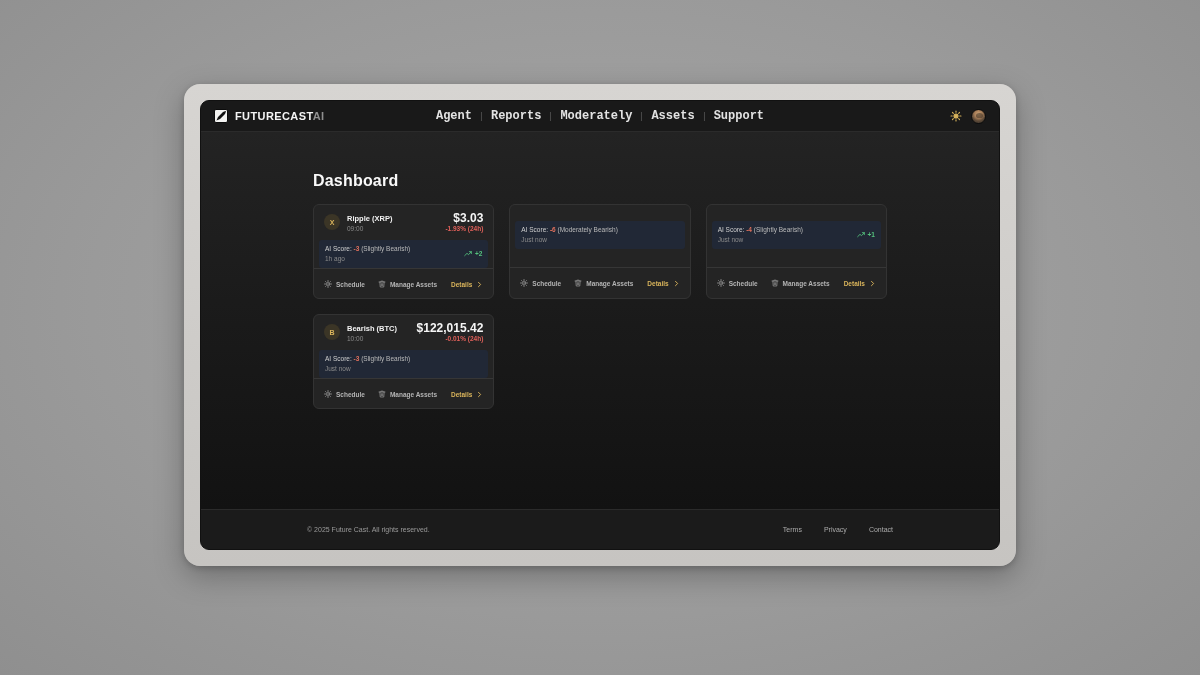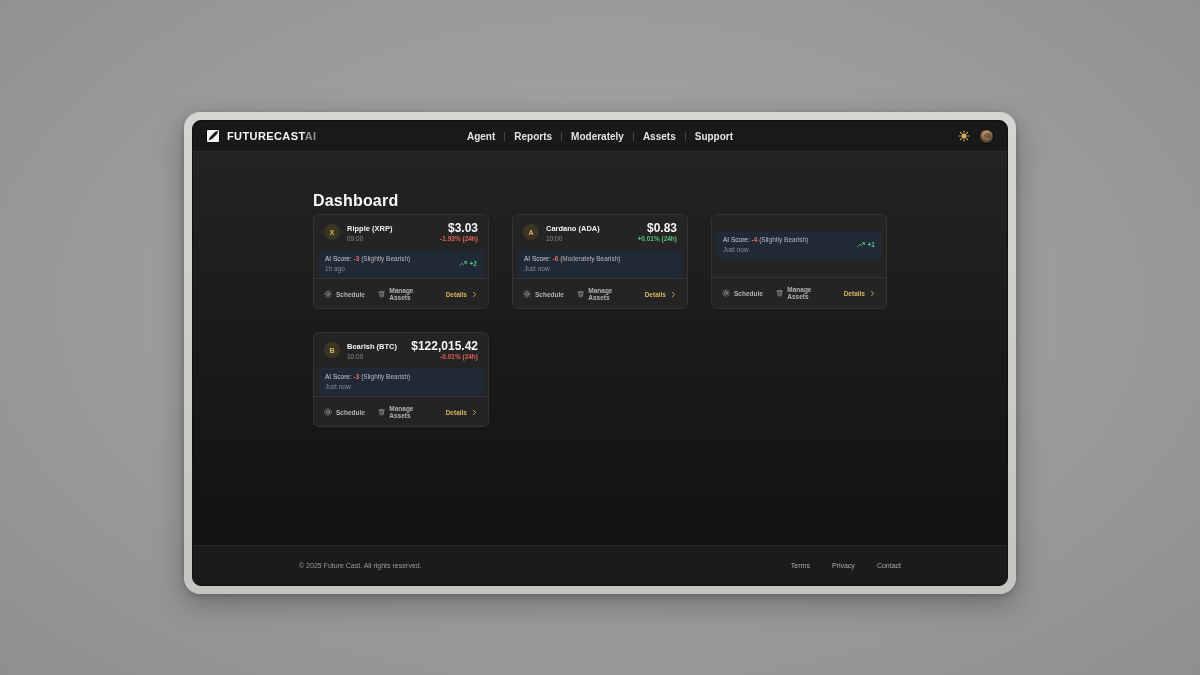--- a/index.html
+++ b/index.html
@@ -5,23 +5,23 @@
   * { margin: 0; padding: 0; box-sizing: border-box; }
   html, body { width: 1200px; height: 675px; overflow: hidden; }
   body {
     font-family: "Liberation Sans", "DejaVu Sans", sans-serif;
     background: radial-gradient(ellipse at 50% 45%, #a7a7a7 0%, #9a9a9a 60%, #8f8f8f 100%);
     position: relative;
   }
 
   
   .device {
-    position: absolute; left: 184px; top: 112px; width: 832px; height: 482px;
+    position: absolute; left: 184px; top: 84px; width: 832px; height: 482px;
     background: linear-gradient(180deg, #d7d5d2 0%, #c6c4c1 100%);
-    border-radius: 16px; padding: 8px;
+    border-radius: 16px; padding: 16px;
     box-shadow: 0 10px 30px rgba(0,0,0,0.28), 0 2px 6px rgba(0,0,0,0.18);
   }
   .app {
     width: 100%; height: 100%; border-radius: 9px; overflow: hidden;
     background: #1a1a1a; display: flex; flex-direction: column;
     border: 1px solid #111;
   }
 
   
   .topbar {
@@ -38,22 +38,22 @@
   }
   .brand-icon svg { width: 12px; height: 12px; display: block; }
   .brand-text { font-size: 11px; font-weight: 800; color: #f5f5f5; letter-spacing: 0.4px; }
   .brand-text .suffix { color: #8f8f8f; }
 
   .nav {
     position: absolute; left: 50%; transform: translateX(-50%);
     display: flex; align-items: center; list-style: none;
   }
   .nav-item {
-    font-size: 10px; font-weight: 700; color: #e3e3e3; padding: 0 9px;
-    cursor: pointer; white-space: nowrap;
+    font-size: 12px; font-weight: 700; color: #e3e3e3; padding: 0 9px;
+    cursor: pointer; white-space: nowrap; font-family: Liberation Mono, monospace;
   }
   .nav-sep { width: 1px; height: 9px; background: #4a4a4a; }
 
   .topbar-right { margin-left: auto; display: flex; align-items: center; gap: 9px; }
   .theme-btn { width: 12px; height: 12px; color: #d9b45b; cursor: pointer; display: flex; }
   .theme-btn svg { width: 12px; height: 12px; }
   .avatar {
     width: 15px; height: 15px; border-radius: 50%; cursor: pointer; overflow: hidden;
     background: radial-gradient(circle at 50% 32%, #c9a176 0%, #a87e58 34%, #5d4a38 62%, #35302a 100%);
     border: 1px solid #0d0d0d;
@@ -68,22 +68,22 @@
   .main {
     flex: 1 1 auto;
     background: linear-gradient(180deg, #232323 0%, #1b1b1b 45%, #121212 100%);
     overflow: hidden;
   }
   .container { width: 574px; margin: 0 auto; padding-top: 40px; }
   .page-title { color: #fafafa; font-size: 16px; font-weight: 800; letter-spacing: 0.2px; }
   .page-subtitle { color: #9c9c9c; font-size: 8.5px; margin-top: 4px; }
 
   .cards {
-    margin-top: 4px;
-    display: grid; grid-template-columns: repeat(3, 1fr); gap: 23px;
+    margin-top: 14px;
+    display: grid; grid-template-columns: repeat(3, 1fr); gap: 15px;
   }
   .card {
     height: 95px; background: #242424; border: 1px solid #333;
     border-radius: 6px; display: flex; flex-direction: column;
     padding-top: 9px; overflow: hidden;
   }
   .card-head { display: flex; align-items: flex-start; padding: 0 10px; }
   .coin-badge {
     width: 16px; height: 16px; border-radius: 50%; background: #3b3526;
     color: #d9b45b; font-size: 7px; font-weight: 800;
@@ -255,31 +255,20 @@
               <span class="details-btn">
                 <span>Details</span>
                 <svg>
                     <use href="#i-chevron-right"></use>
                   </svg>
               </span>
             </div>
           </section>
 
           <section class="card">
-            <div class="card-head">
-              <span class="coin-badge">A</span>
-              <span>
-                <div class="coin-name">Cardano (ADA)</div>
-                <div class="coin-time">10:00</div>
-              </span>
-              <span class="price-wrap">
-                <div class="price">$0.83</div>
-                <div class="change pos">+0.01% (24h)</div>
-              </span>
-            </div>
             <div class="ai-box">
               <span>
                 <div class="ai-line"><span>AI Score:</span> <span class="ai-score">-6</span> <span class="ai-sentiment">(Moderately Bearish)</span></div>
                 <div class="ai-updated">Just now</div>
               </span>
               <span class="trend" style="visibility: hidden;">
                 <svg>
                     <use href="#i-trend-up"></use>
                   </svg>
                 <span></span>

